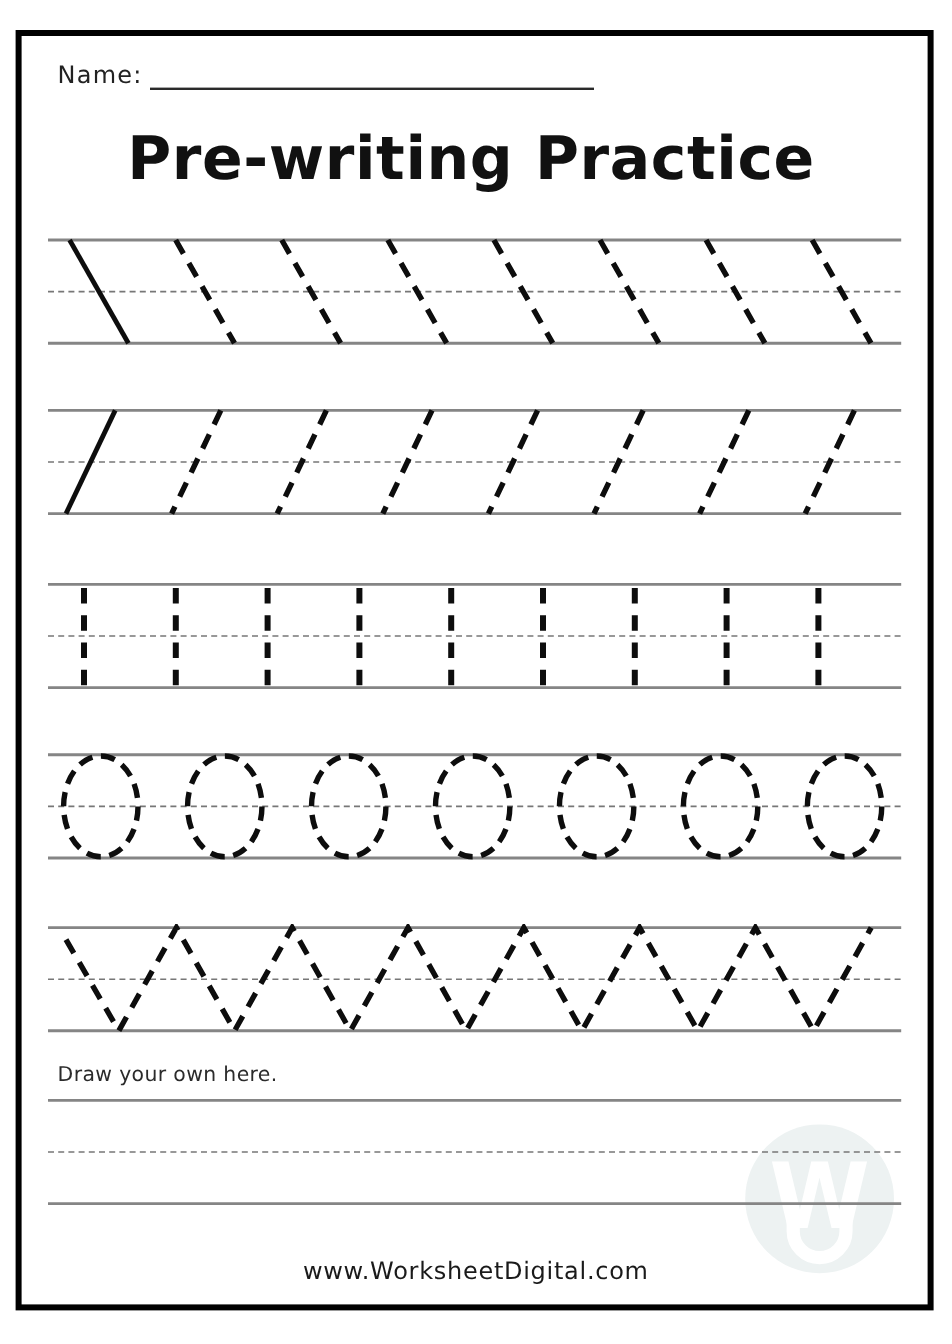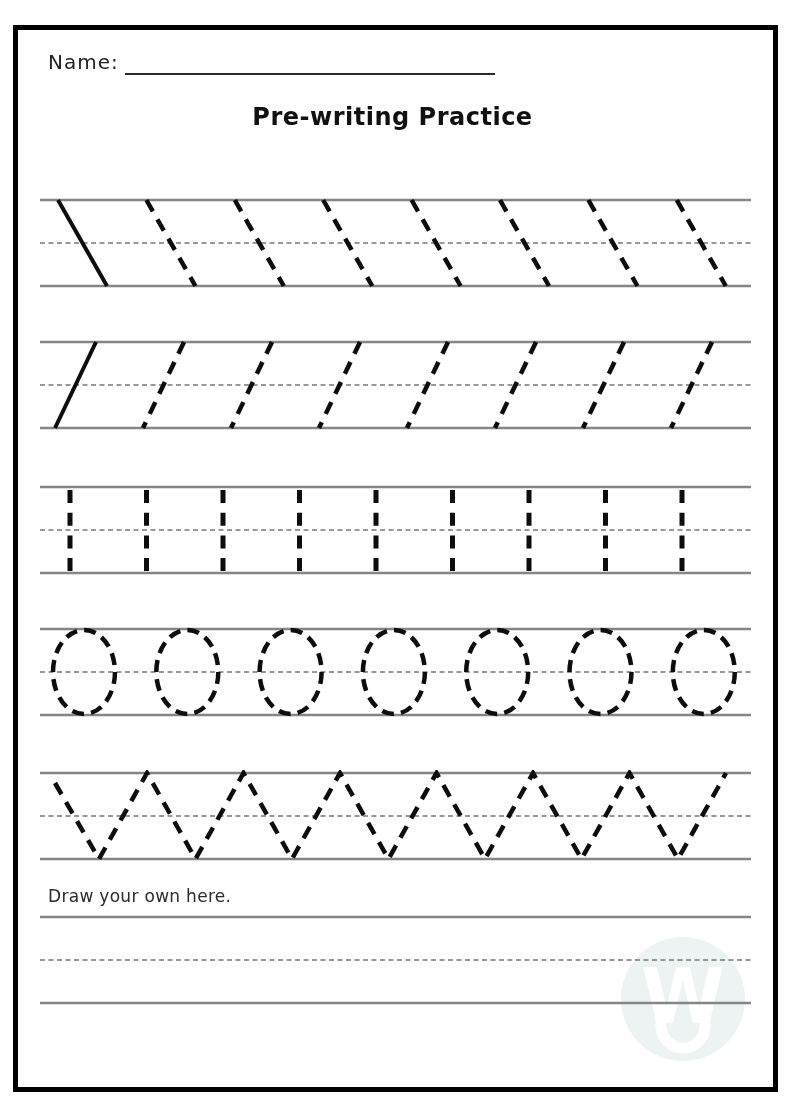--- a/index.html
+++ b/index.html
@@ -22,21 +22,21 @@
     z-index:3;
   }
   .name-underline{
     position:absolute;left:125px;top:73px;
     width:370px;height:0;border-bottom:2px solid #2a2a2a;
     z-index:3;
   }
   .title{
     position:absolute;left:0;top:103px;width:785px;
     text-align:center;margin:0;
-    font-size:24px;font-weight:700;color:#111111;
+    font-size:50px;font-weight:700;color:#111111;
     letter-spacing:0.5px;
     z-index:3;
   }
   #rows{position:absolute;left:0;top:0;width:793px;height:1120px;z-index:2;}
   #rows svg{position:absolute;left:0;display:block;}
   .draw-own-label{
     position:absolute;left:48px;top:886px;
     font-size:17px;color:#2b2b2b;letter-spacing:0.3px;
     z-index:3;
   }
@@ -129,14 +129,15 @@
       </svg>
       <svg width="793" height="94" viewBox="0 0 793 94" style="top: 914px;">
         <line x1="40" y1="3" x2="751" y2="3" stroke="#858585" stroke-width="2.4"></line>
         <line x1="40" y1="89" x2="751" y2="89" stroke="#858585" stroke-width="2.4"></line>
         <line x1="40" y1="46" x2="751" y2="46" stroke="#777777" stroke-width="1.3" stroke-dasharray="5 3.5"></line>
       </svg>
     </div>
 
   <div class="draw-own-label">Draw your own here.</div>
 
+  <div class="footer-url">www.WorksheetDigital.com</div>
 
 </div>
 
 </body></html>

